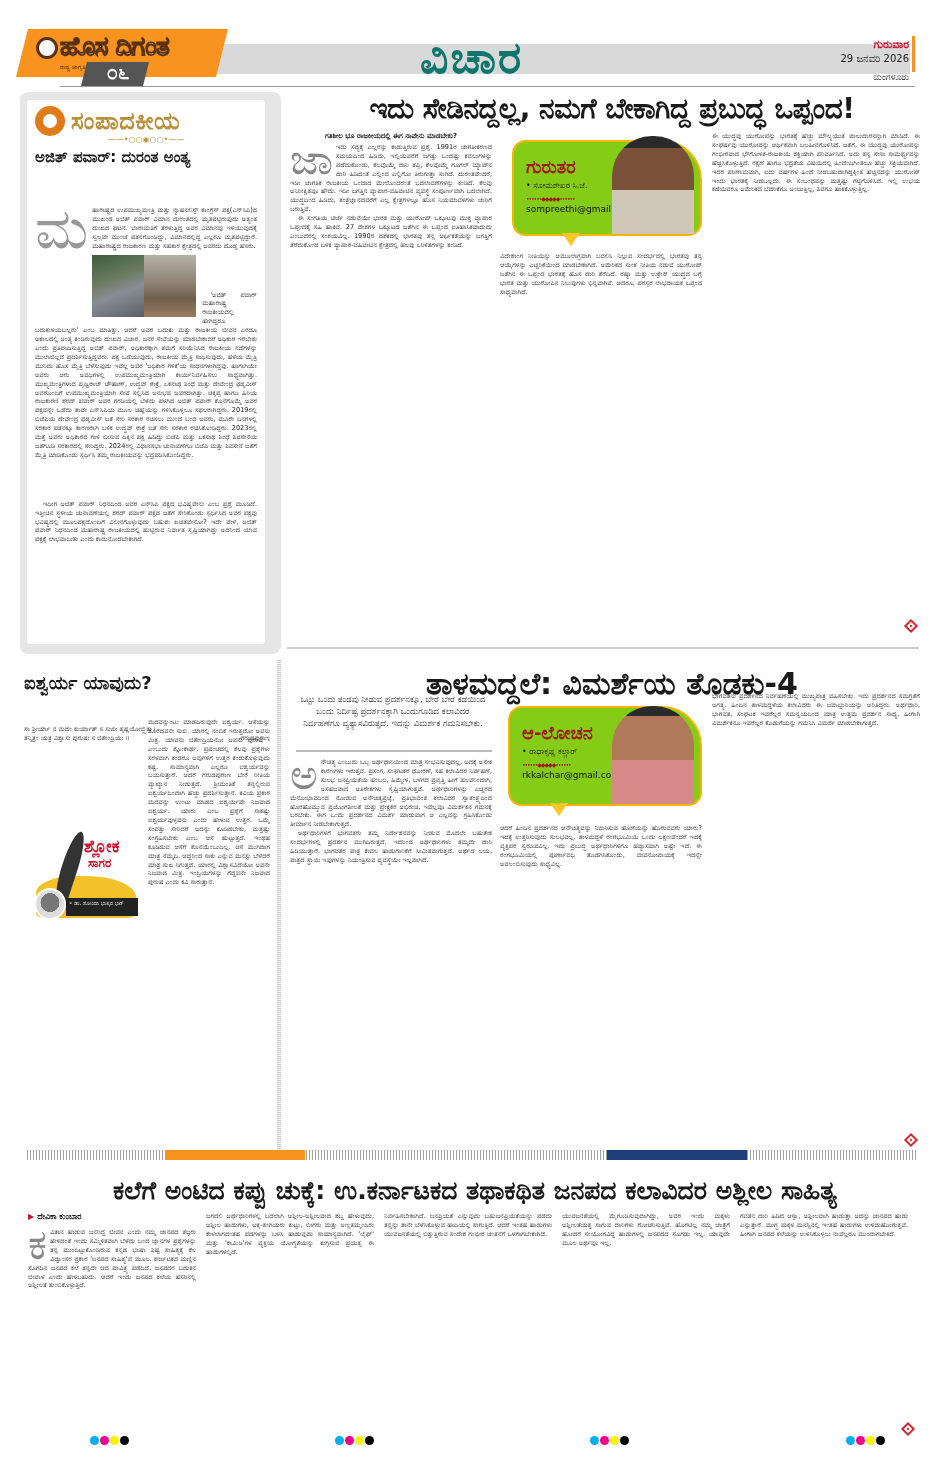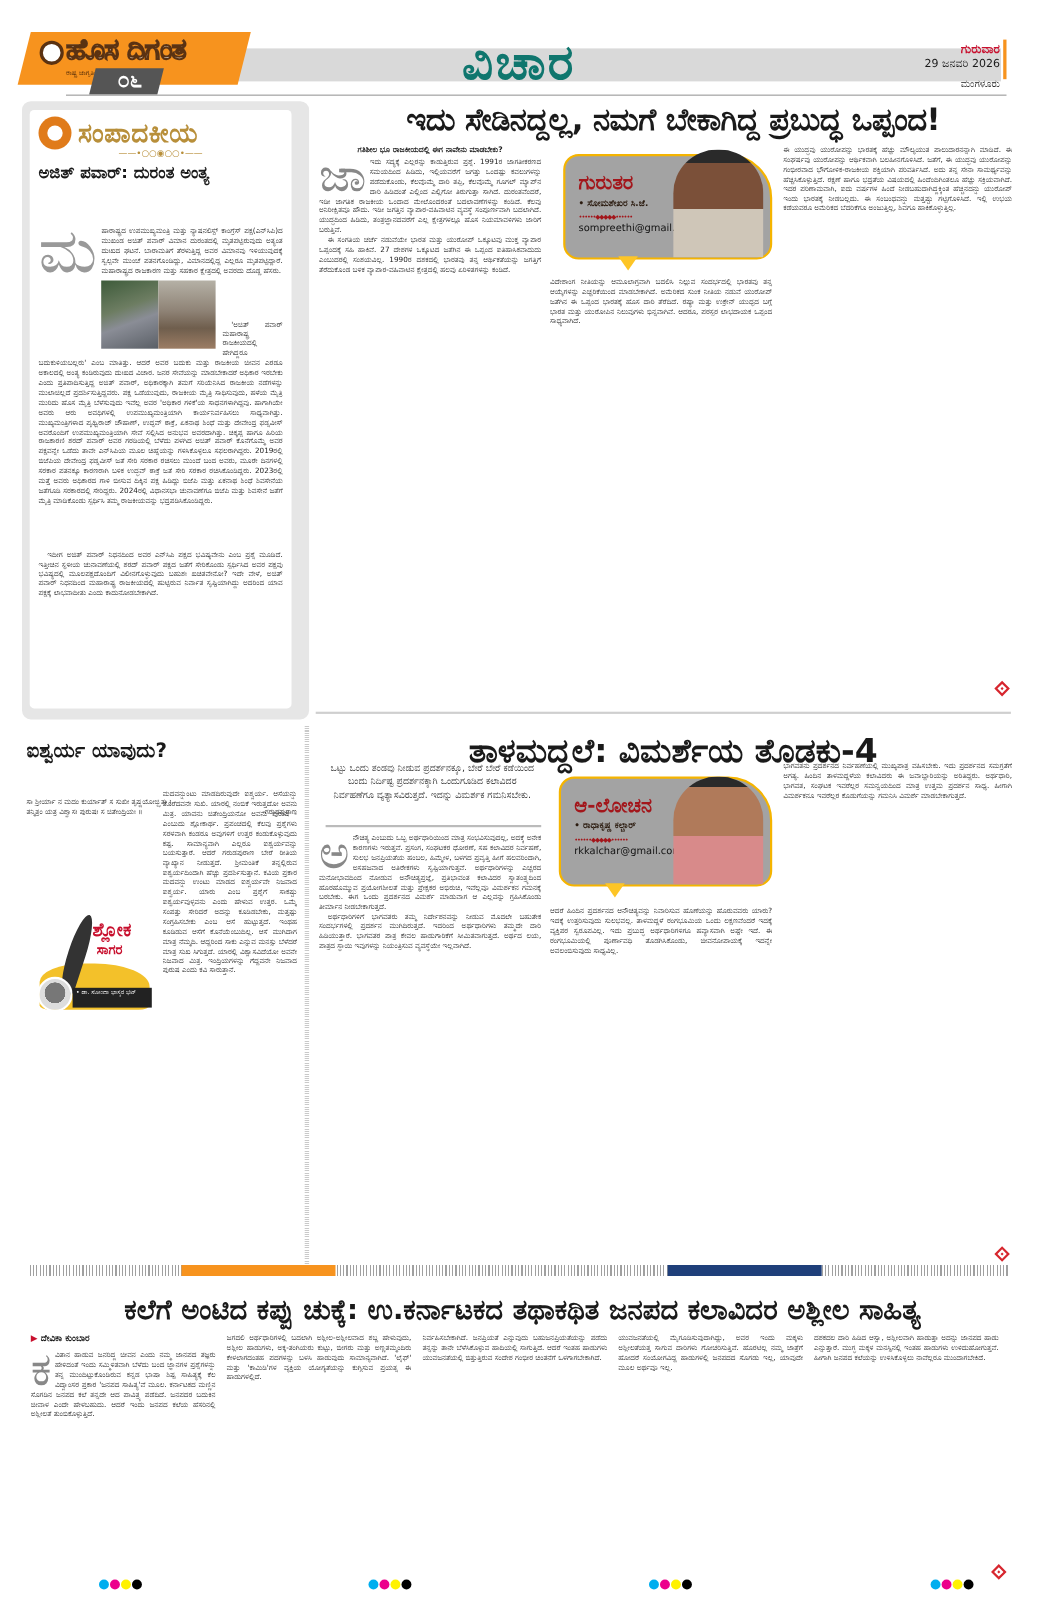--- a/index.html
+++ b/index.html
@@ -37,24 +37,24 @@
   .body-text p { text-indent: 8px; margin-top: 40px; }
   .edit-photo { float: left; width: 104px; height: 62px; margin: 4px 6px 2px 0; display: flex; }
   .edit-photo .p1 { width: 50%; background: linear-gradient(160deg, #3d5b3a 0%, #6d7d62 40%, #8a8d96 60%, #5a5f66 100%); }
   .edit-photo .p2 { width: 50%; background: linear-gradient(180deg, #b5b1a6 0%, #8e8275 45%, #6f5e4d 70%, #9c7d64 100%); }
 
   
   .a1-headline { position: absolute; left: 287px; top: 92px; width: 650px; font-size: 28px; font-weight: bold; text-align: center; letter-spacing: -0.5px; white-space: nowrap; }
   .col { position: absolute; font-size: 6.6px; line-height: 8.9px; text-align: justify; color: #222; overflow: hidden; }
   .kicker { text-align: center; font-size: 7px; font-weight: bold; margin-bottom: 2px; }
   .dropcap2 { float: left; font-size: 42px; line-height: 34px; color: #888; margin-right: 3px; }
-  .columnist { position: absolute; background: #a3a3a3; border-radius: 14px 40px 14px 14px; border: 2px solid #f5b400; overflow: visible; }
+  .columnist { position: absolute; background: #84cc16; border-radius: 14px 40px 14px 14px; border: 2px solid #f5b400; overflow: visible; }
   .columnist .tail { position: absolute; bottom: -12px; width: 0; height: 0; border-left: 9px solid transparent; border-right: 9px solid transparent; border-top: 13px solid #fdc526; }
   .columnist .cname { font-size: 18px; font-weight: bold; color: #a3161b; }
-  .columnist .cauthor { font-size: 8px; font-weight: bold; color: #2b1b0f; margin-top: 3px; }
+  .columnist .cauthor { font-size: 8px; font-weight: normal; color: #2b1b0f; margin-top: 3px; }
   .columnist .cdots { font-size: 6px; color: #a3161b; margin-top: 4px; letter-spacing: -1px; }
   .columnist .cemail { font-size: 9px; color: #111; margin-top: 2px; }
   .columnist .photo { position: absolute; right: 6px; bottom: 0; width: 82px; height: 98px; border-radius: 40px 40px 0 0; background: radial-gradient(circle at 50% 32%, #7b5039 0 22%, transparent 23%), linear-gradient(180deg, #2a2a2a 0 12%, #7b5039 12% 55%, #cfc6b8 55% 100%); }
   .end-mark { position: absolute; width: 10px; height: 10px; border: 2px solid #d7262e; transform: rotate(45deg); }
   .end-mark:after { content: ""; position: absolute; left: 2px; top: 2px; width: 2px; height: 2px; background: #d7262e; }
 
   .hrule { position: absolute; height: 2px; background: #cfcfcf; }
 
   
   .a2-headline { position: absolute; left: 287px; top: 666px; width: 650px; font-size: 30px; font-weight: bold; text-align: center; white-space: nowrap; }
@@ -227,21 +227,21 @@
 <div class="col" style="left:206px; top:1212px; width:168px; height:216px;">
   <span>ಜಗದಲಿ ಅರ್ಥಧಾರಿಗಳಲ್ಲಿ ಬದಲಾಗಿ ಅಶ್ಲೀಲ-ಅಶ್ಲೀಲವಾದ ಶಬ್ದ ಹೇಳುವುದು, ಅಶ್ಲೀಲ ಹಾಡುಗಳು, ಅಕ್ಕ-ತಂಗಿಯರು ಕುಟ್ಟು, ಬೀಗರು ಮತ್ತು ಅಣ್ಣತಮ್ಮಂದಿರು ಕೇಳಲಾಗದಂತಹ ಪದಗಳನ್ನು ಬಳಸಿ ಹಾಡುವುದು ಸಾಮಾನ್ಯವಾಗಿದೆ. 'ಲೈಫ್' ಮತ್ತು 'ಕಾಮಿಡಿ'ಗಳ ವ್ಯಕ್ತಿಯ ಯೋಗ್ಯತೆಯನ್ನು ಕುಗ್ಗಿಸುವ ಪ್ರಯತ್ನ ಈ ಹಾಡುಗಳಲ್ಲಿದೆ.</span>
 </div>
 <div class="col" style="left:384px; top:1212px; width:168px; height:216px;">
   <span>ನಿರ್ವಹಿಸಬೇಕಾಗಿದೆ. ಜನಪ್ರಿಯತೆ ಎನ್ನುವುದು ಬಹುಜನಪ್ರಿಯತೆಯನ್ನು ಪಡೆದು ತನ್ನನ್ನು ತಾನೇ ಬೆಳೆಸಿಕೊಳ್ಳುವ ಹಾದಿಯಲ್ಲಿ ಸಾಗುತ್ತಿದೆ. ಆದರೆ ಇಂತಹ ಹಾಡುಗಳು ಯುವಜನತೆಯಲ್ಲಿ ಬಿತ್ತುತ್ತಿರುವ ಸಂದೇಶ ಗಂಭೀರ ಚಿಂತನೆಗೆ ಒಳಗಾಗಬೇಕಾಗಿದೆ.</span>
 </div>
 <div class="col" style="left:562px; top:1212px; width:168px; height:216px;">
   <span>ಯುವಜನತೆಯಲ್ಲಿ ಮೈಗೂಡಿಸುವುದಾಗಿದ್ದು, ಅವರ ಇಂದು ಮಕ್ಕಳು ಅಶ್ಲೀಲತೆಯತ್ತ ಸಾಗುವ ದಾರಿಗಳು ಗೋಚರಿಸುತ್ತಿವೆ. ಹೊರಟಿಲ್ಲ ನಮ್ಮ ಜಾತ್ರೆಗೆ ಹೋದರೆ ಸಂಯೋಗವಿದ್ದ ಹಾಡುಗಳಲ್ಲಿ ಜನಪದದ ಸೊಗಡು ಇಲ್ಲ, ಯಾವುದೇ ಮೂಲ ಅರ್ಥವೂ ಇಲ್ಲ.</span>
 </div>
 <div class="col" style="left:740px; top:1212px; width:168px; height:210px;">
-  <span>ದಶಕದಲ ದಾರಿ ಹಿಡಿದ ಆಸ್ವಾ, ಅಶ್ಲೀಲವಾಗಿ ಹಾಡುತ್ತಾ ಅದನ್ನು ಜಾನಪದ ಹಾಡು ಎನ್ನುತ್ತಾರೆ. ಮುಗ್ಧ ಮಕ್ಕಳ ಮನಸ್ಸಿನಲ್ಲಿ ಇಂತಹ ಹಾಡುಗಳು ಉಳಿದುಹೋಗುತ್ತವೆ. ಹೀಗಾಗಿ ಜನಪದ ಕಲೆಯನ್ನು ಉಳಿಸಿಕೊಳ್ಳಲು ನಾವೆಲ್ಲರೂ ಮುಂದಾಗಬೇಕಿದೆ.</span>
+  <span>ಗವತನ ದಾರಿ ಹಿಡಿದ ಆಸ್ವಾ, ಅಶ್ಲೀಲವಾಗಿ ಹಾಡುತ್ತಾ ಅದನ್ನು ಜಾನಪದ ಹಾಡು ಎನ್ನುತ್ತಾರೆ. ಮುಗ್ಧ ಮಕ್ಕಳ ಮನಸ್ಸಿನಲ್ಲಿ ಇಂತಹ ಹಾಡುಗಳು ಉಳಿದುಹೋಗುತ್ತವೆ. ಹೀಗಾಗಿ ಜನಪದ ಕಲೆಯನ್ನು ಉಳಿಸಿಕೊಳ್ಳಲು ನಾವೆಲ್ಲರೂ ಮುಂದಾಗಬೇಕಿದೆ.</span>
 </div>
 <div class="end-mark" style="left:903px; top:1424px;"></div>
 
 <div class="reg" style="left:90px;">
   <span style="background:#00aeef"></span>
   <span style="background:#ec008c"></span>
   <span style="background:#fff200"></span>
   <span style="background:#000"></span>
 </div>
 <div class="reg" style="left:335px;">

